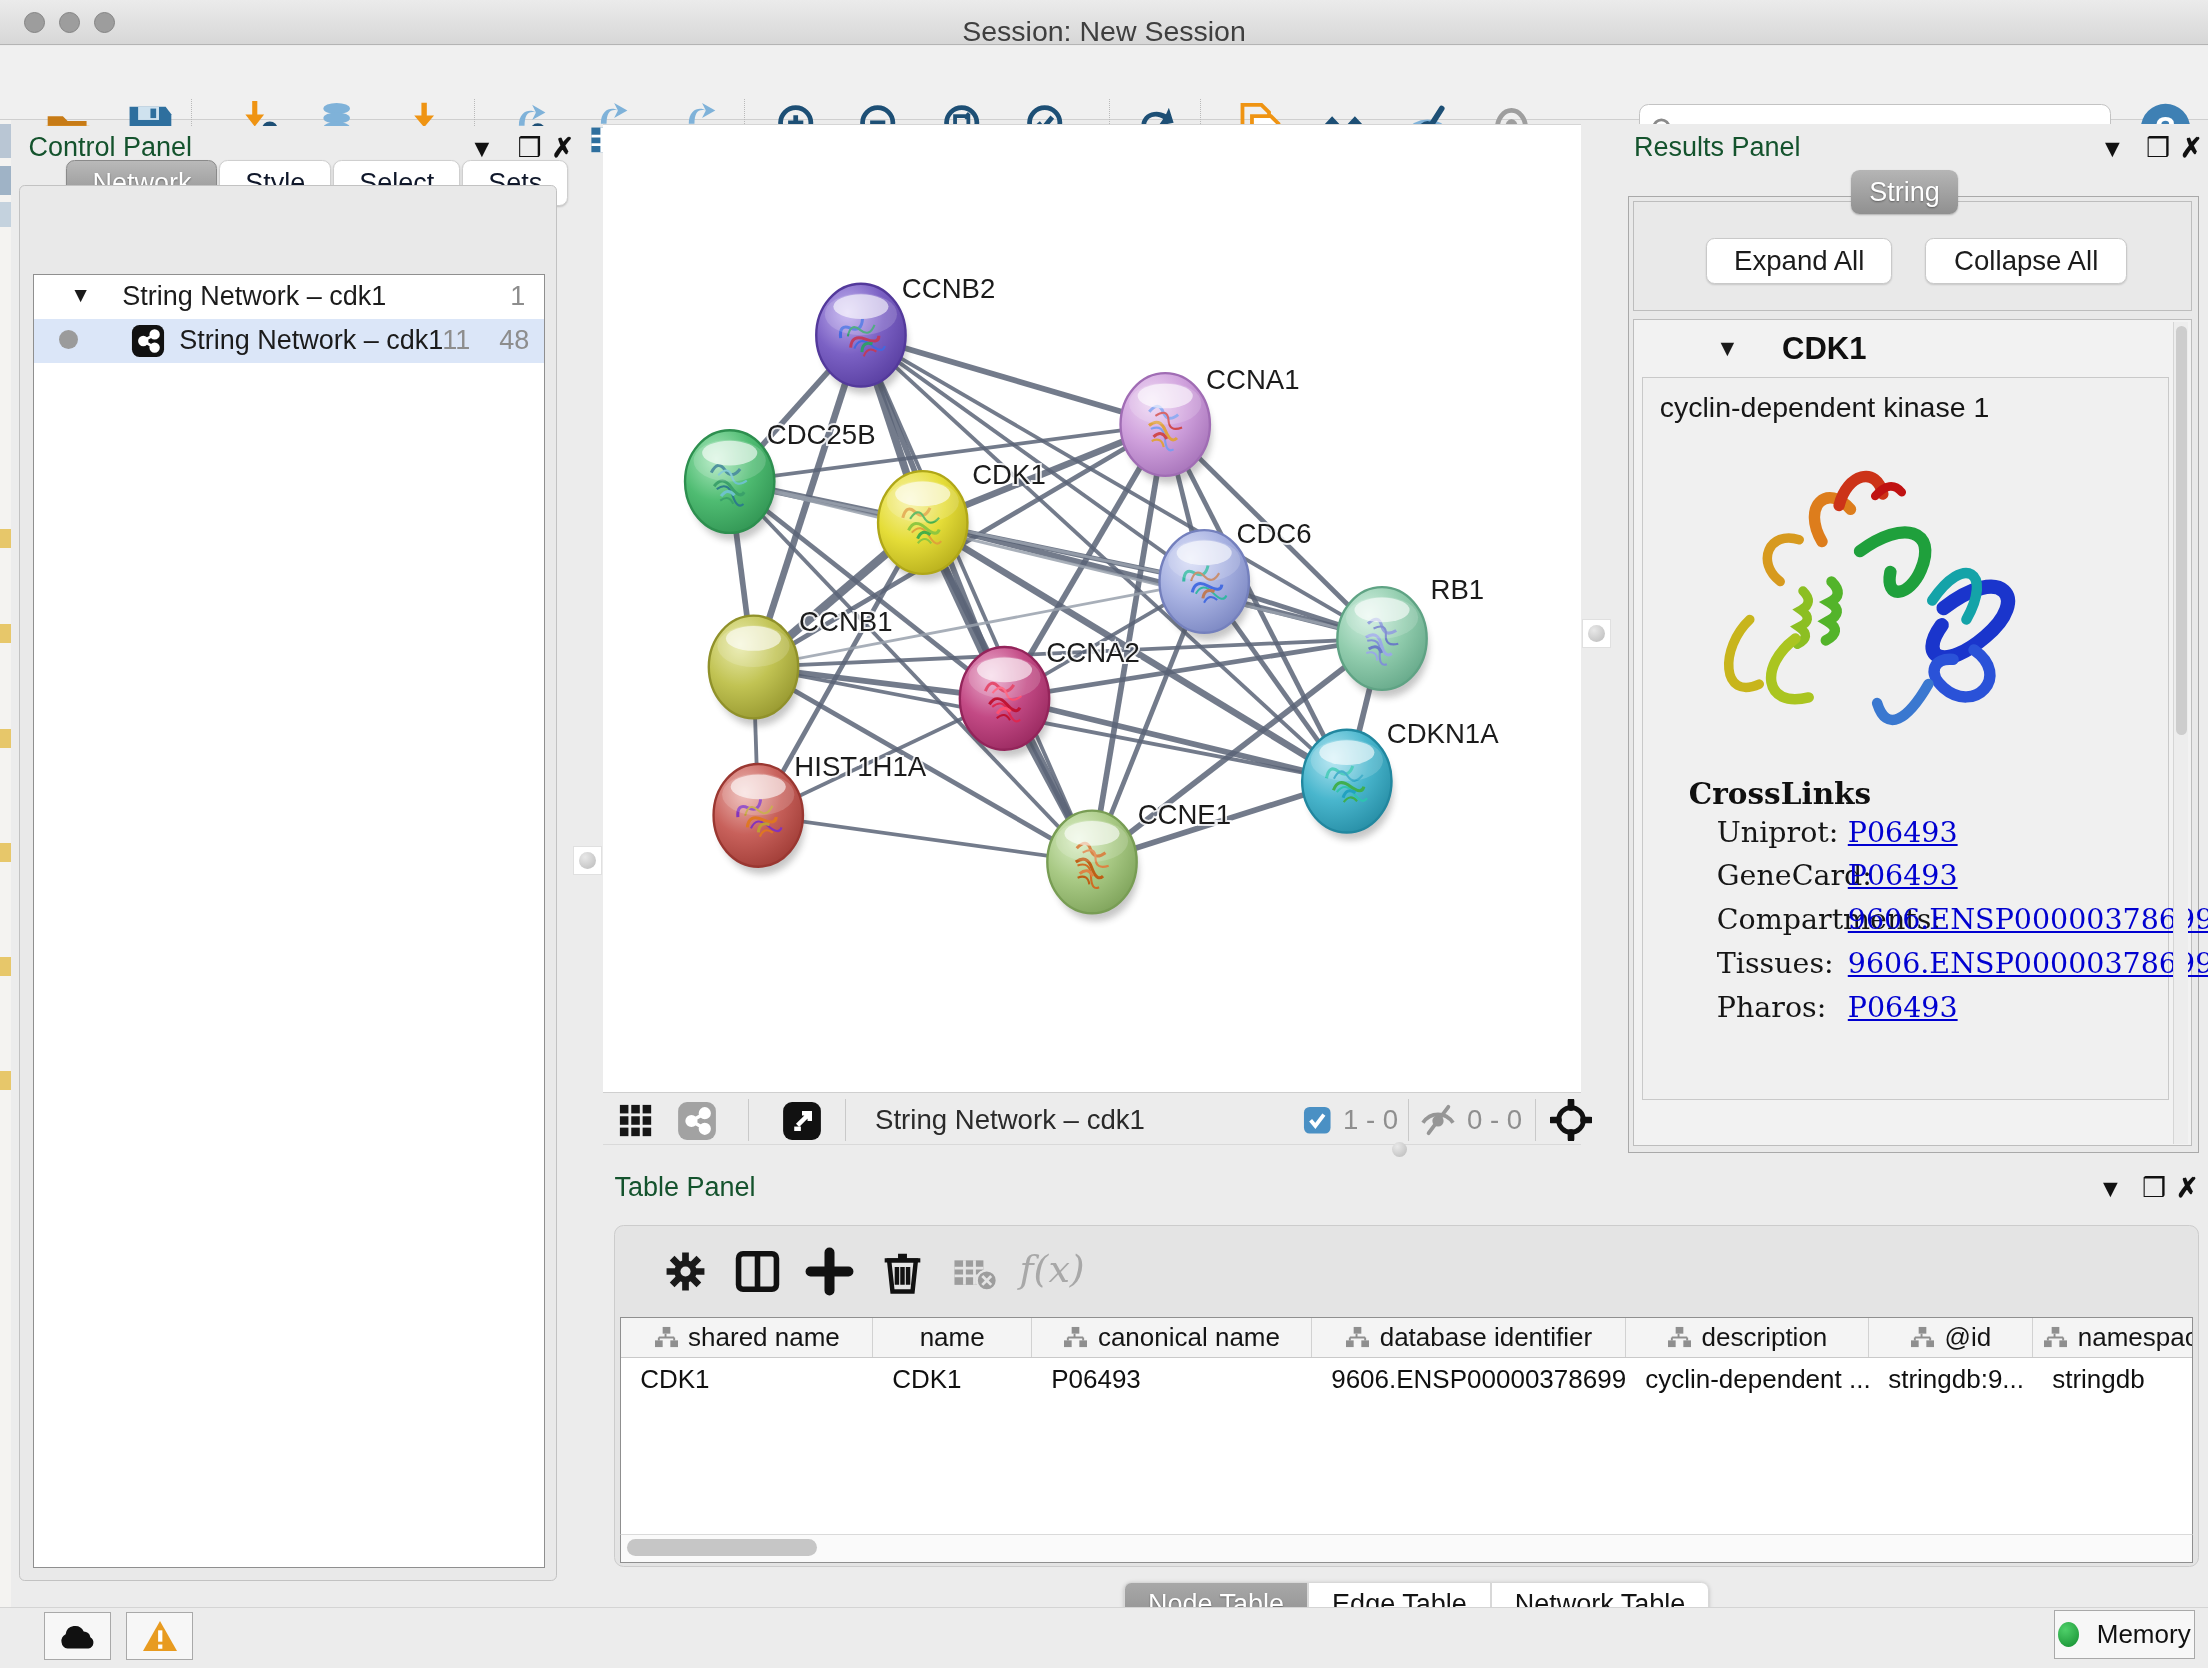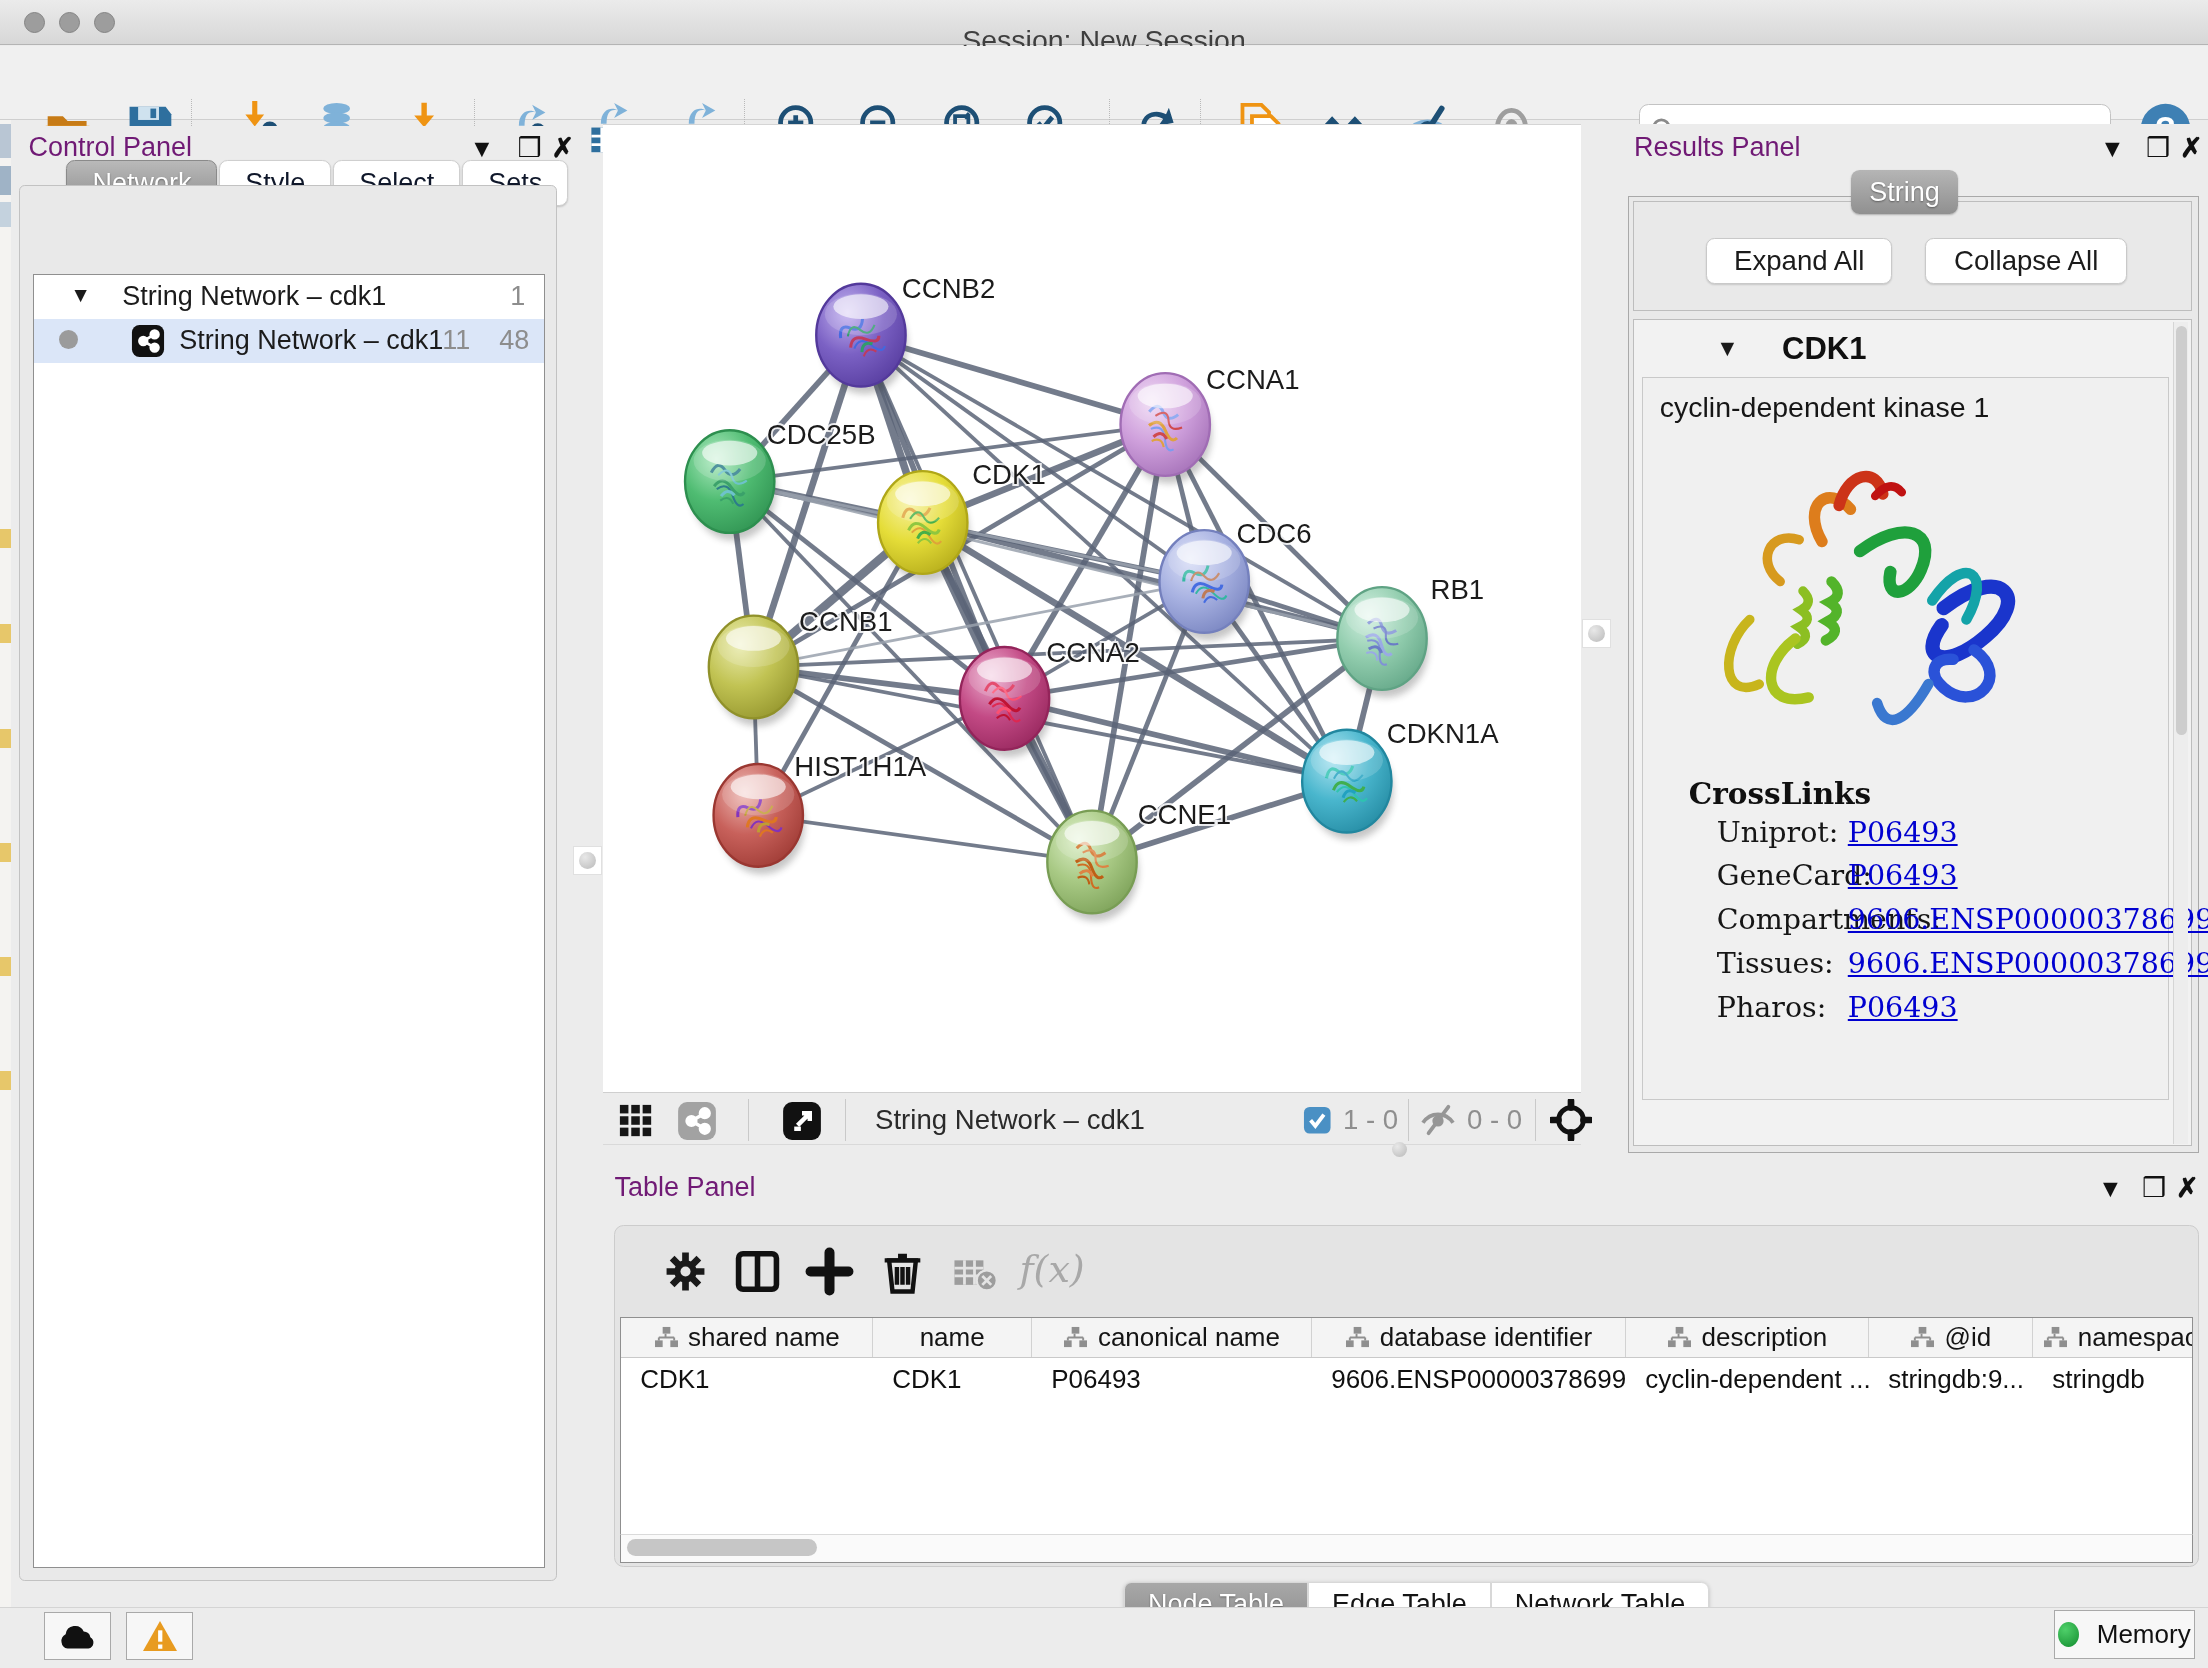--- a/index.html
+++ b/index.html
@@ -5,38 +5,38 @@
   * { margin:0; padding:0; box-sizing:border-box; }
   html,body { width:2208px; height:1668px; overflow:hidden; }
   body { font-family:"Liberation Sans", sans-serif; background:#ececec; position:relative; color:#1b1b1b; }
   .abs { position:absolute; }
 
   
   #titlebar { left:0; top:0; width:2208px; height:45px;
     background:linear-gradient(#ebebeb,#d7d7d7); border-bottom:1px solid #b4b4b4; }
   .tlight { position:absolute; top:12.4px; width:21px; height:21px; border-radius:50%;
     background:#9d9d9d; border:1px solid #848484; }
-  #window-title { position:absolute; top:24px; width:100%; text-align:center;
+  #window-title { position:absolute; top:15px; width:100%; text-align:center;
     font-size:28.5px; color:#3f3f3f; }
 
   
   #toolbar { left:0; top:46px; width:2208px; height:74px; background:#f0f0f0;
     border-bottom:1px solid #cfcfcf; }
   .tbicon { position:absolute; top:55px; width:55px; height:55px; }
   .tbsep { position:absolute; top:53px; width:0; height:59px; border-left:1.9px dotted #b9b9b9; }
   #toolbar-search { position:absolute; left:1639px; top:58px; width:472px; height:49px;
     background:#fff; border:1.9px solid #c3c3c3; border-radius:9.5px; }
   #toolbar-search svg { position:absolute; left:9.5px; top:10.5px; }
 
   
   #left-sliver { left:0; top:120px; width:11.4px; height:1548px; background:#f4f3f1; }
   .sliv { position:absolute; left:0; width:11.4px; }
 
   
-  .panel-title { font-size:27px; color:#701a75; }
+  .panel-title { font-size:27px; color:#14532d; }
   .panel-ctrl { position:absolute; top:0; font-size:25px; color:#111; }
 
   
   #control-panel { left:11.4px; top:126px; width:552px; height:1461px; background:#ececec; }
   #cp-tabs { position:absolute; left:55px; top:34px; height:46px; display:flex; }
   .cy-tab { height:46px; display:flex; align-items:center; justify-content:center;
     font-size:27px; background:#fff; border:1px solid #cfcfcf; border-radius:8.6px;
     margin-right:1.9px; padding:0 25px; color:#0f172a; box-shadow:0 1px 1.9px rgba(0,0,0,.18); }
   .cy-tab.active { background:linear-gradient(#b9b9b9,#8f8f8f); color:#fff;
     text-shadow:0 1px 1.9px rgba(0,0,0,.4); border-color:#8a8a8a; }

